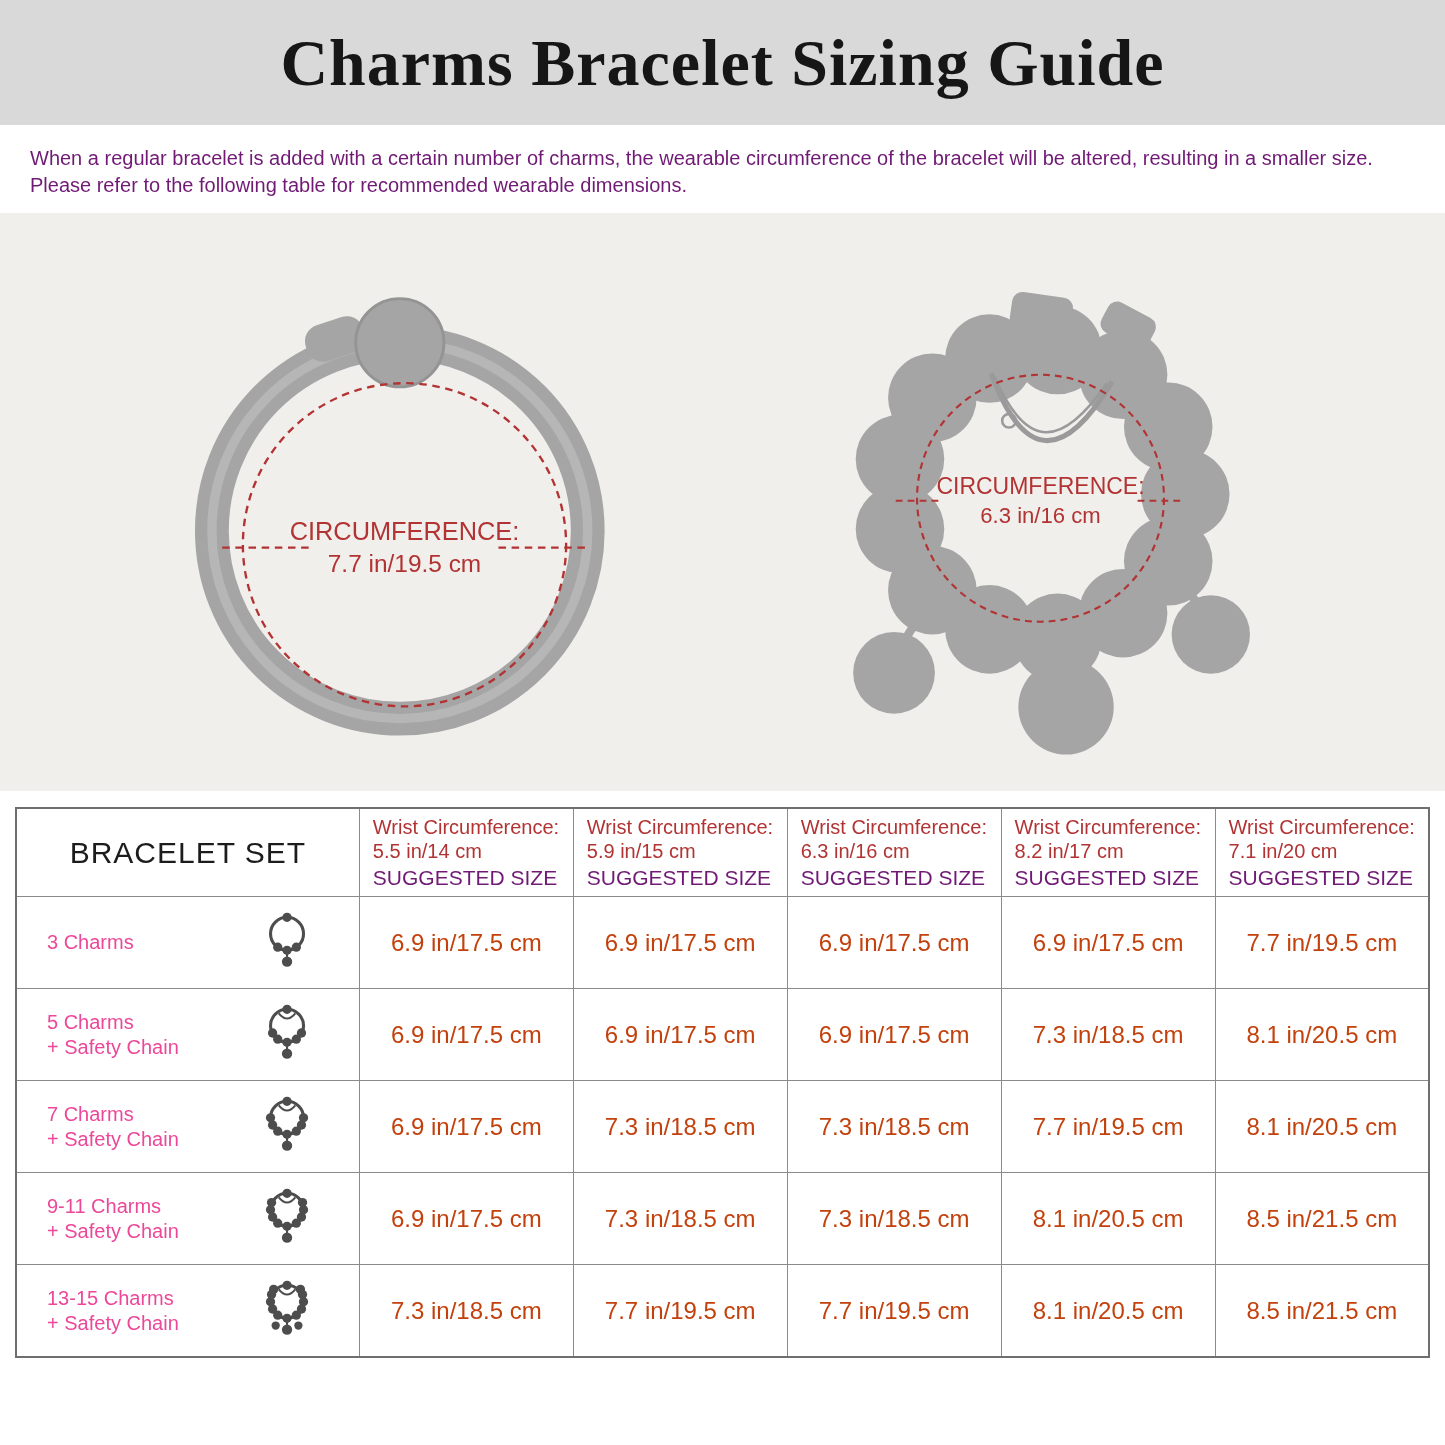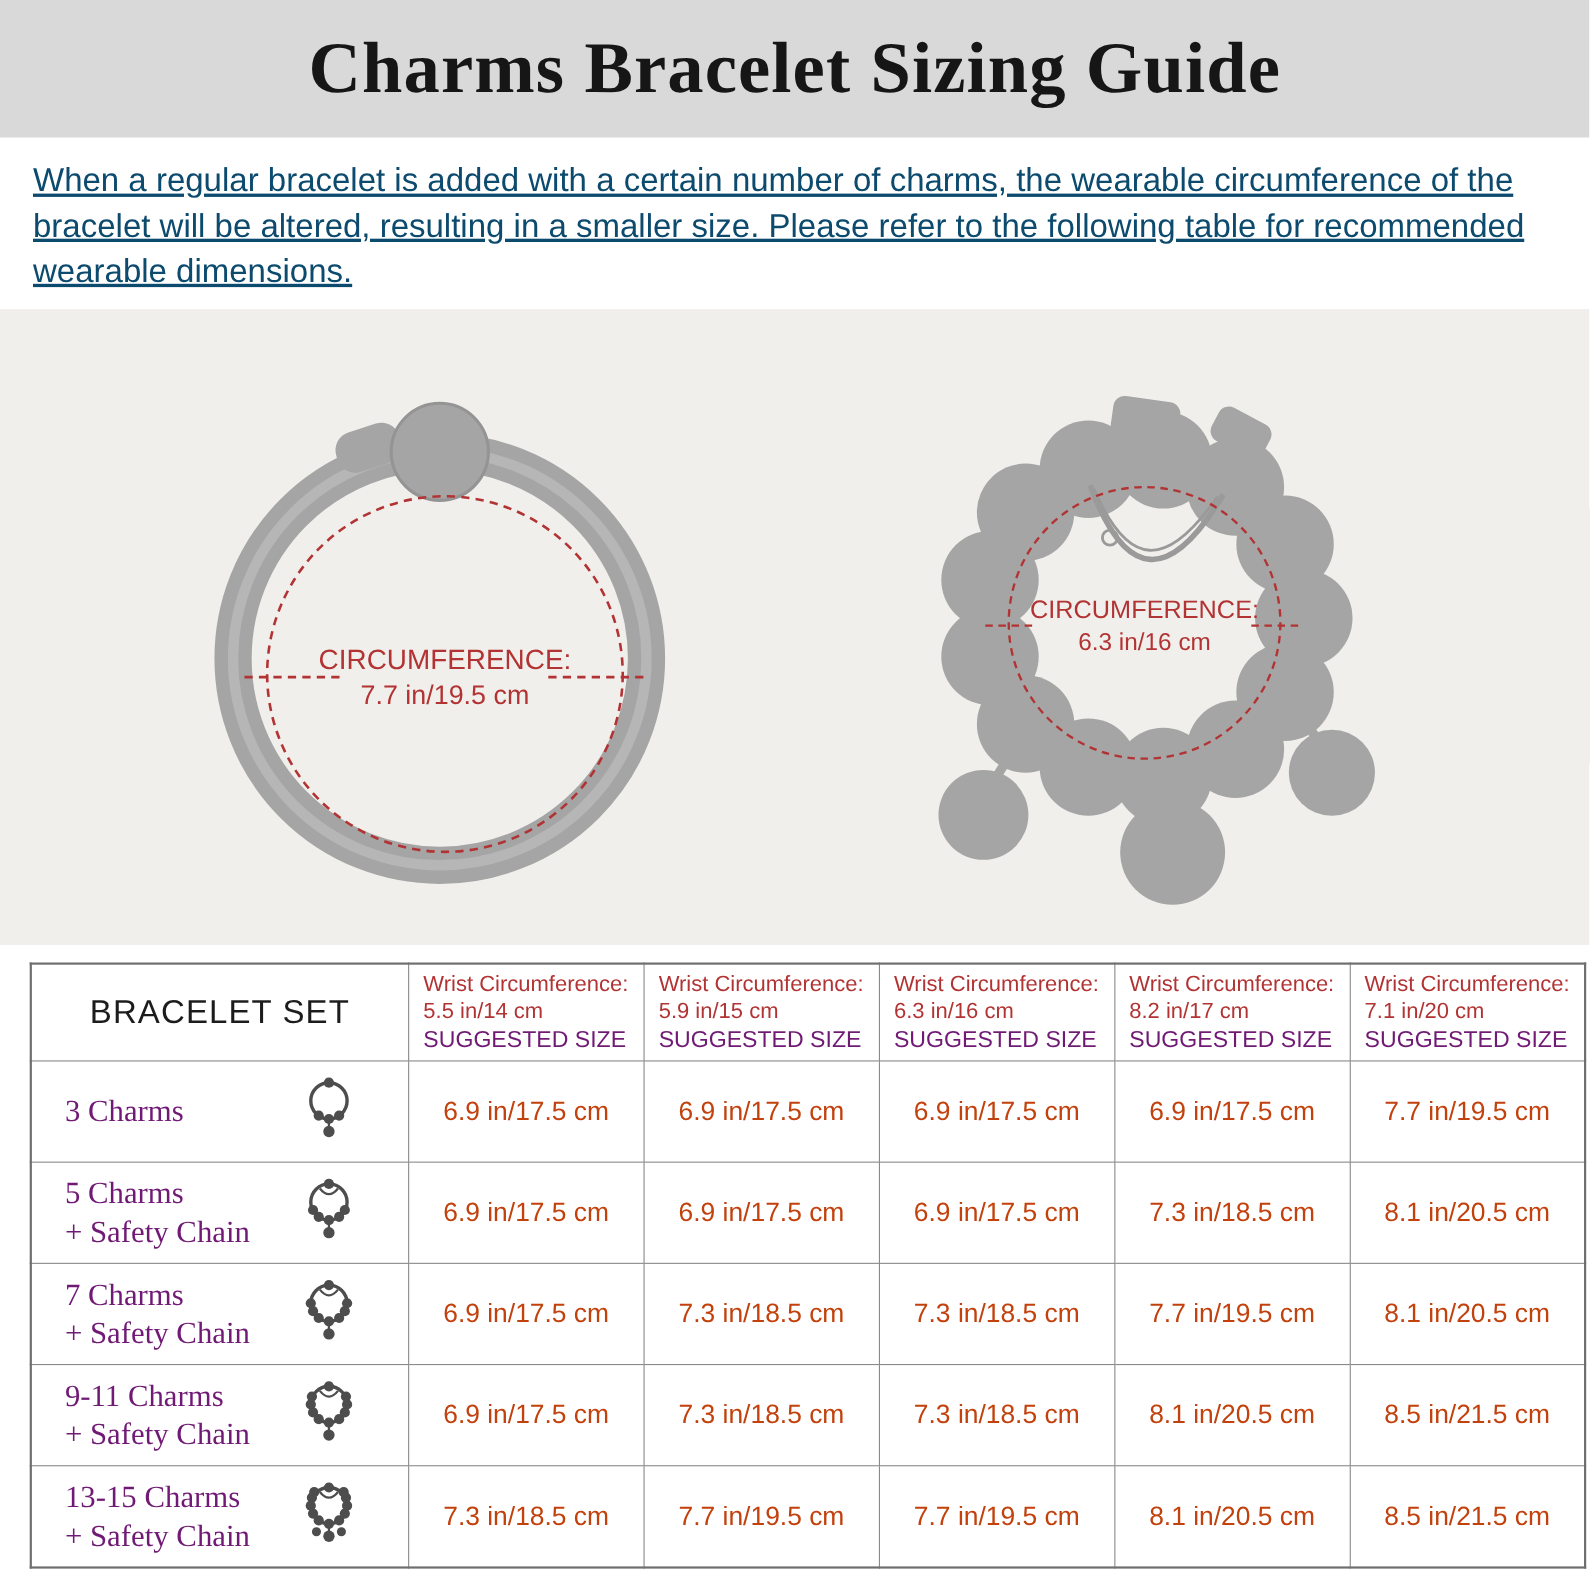--- a/index.html
+++ b/index.html
@@ -19,54 +19,54 @@
   }
   .title-bar{
     background:var(--title-bar-bg);height:125px;
     display:flex;align-items:center;justify-content:center;
   }
   .page-title{
     font-family:"Liberation Serif",serif;font-size:66px;font-weight:600;
     color:#161616;letter-spacing:1px;
   }
   .intro{
-    margin:20px 30px 14px 30px;font-size:30px;line-height:1.36;color:#0c4a6e;text-decoration:underline;
+    margin:20px 30px 14px 30px;font-size:20px;line-height:1.36;color:#701a75;
   }
   .illustration-panel{
     background:var(--panel-bg);height:578px;
     display:flex;align-items:center;justify-content:center;gap:110px;
   }
   svg text{font-family:"Liberation Sans",sans-serif;}
   .band{stroke:var(--bracelet-gray);fill:none;}
   .band-hi{stroke:#b6b6b6;fill:none;}
   .metal{fill:var(--bracelet-gray);}
   .metal-edge{fill:none;stroke:#949494;}
   .chain{stroke:var(--chain-gray);fill:none;}
   .dash{stroke:var(--accent-red);fill:none;stroke-width:2.5;stroke-dasharray:8 6;}
   .circ1{fill:var(--accent-red);font-size:27px;text-anchor:middle;}
   .circ2{fill:var(--accent-red);font-size:26px;text-anchor:middle;}
   .sizing-table{
-    width:1415px;margin:16px 15px 0 27px;border-collapse:collapse;
+    width:1415px;margin:16px 15px 0 15px;border-collapse:collapse;
     border:2px solid #6f6f6f;table-layout:fixed;
   }
   .sizing-table th,.sizing-table td{
     border:1px solid var(--table-border);vertical-align:middle;
   }
   .sizing-table col.c-label{width:24.3%;}
   .sizing-table col.c-val{width:15.14%;}
   thead th{height:86px;}
   tbody td{height:92px;}
   th.corner{text-align:center;}
   .corner-text{font-size:30px;letter-spacing:1px;color:#1c1c1c;font-weight:400;}
   th.colhead{text-align:left;padding:6px 6px 6px 13px;font-weight:400;}
   .wc-line{color:var(--accent-red);font-size:20px;line-height:1.2;}
   .suggested{color:#701a75;font-size:21px;margin-top:3px;}
   td.rowlabel{padding:0 18px 0 30px;}
   .rowlabel-inner{display:flex;align-items:center;justify-content:space-between;}
-  .label-text{font-size:28px;line-height:1.25;color:#701a75;font-family:Liberation Serif, serif;}
+  .label-text{font-size:20px;line-height:1.25;color:#ec4899;}
   td.val{text-align:center;font-size:24px;color:#c2410c;}
   .mini-icon{flex:0 0 auto;margin-right:22px;}
   .mini-icon .ring{fill:none;stroke:#4d4d4d;stroke-width:3;}
   .mini-icon .dot{fill:#4d4d4d;}
   .mini-icon .mchain{fill:none;stroke:#4d4d4d;stroke-width:2;}
 </style>
 </head>
 <body>
 
 <div class="title-bar">

